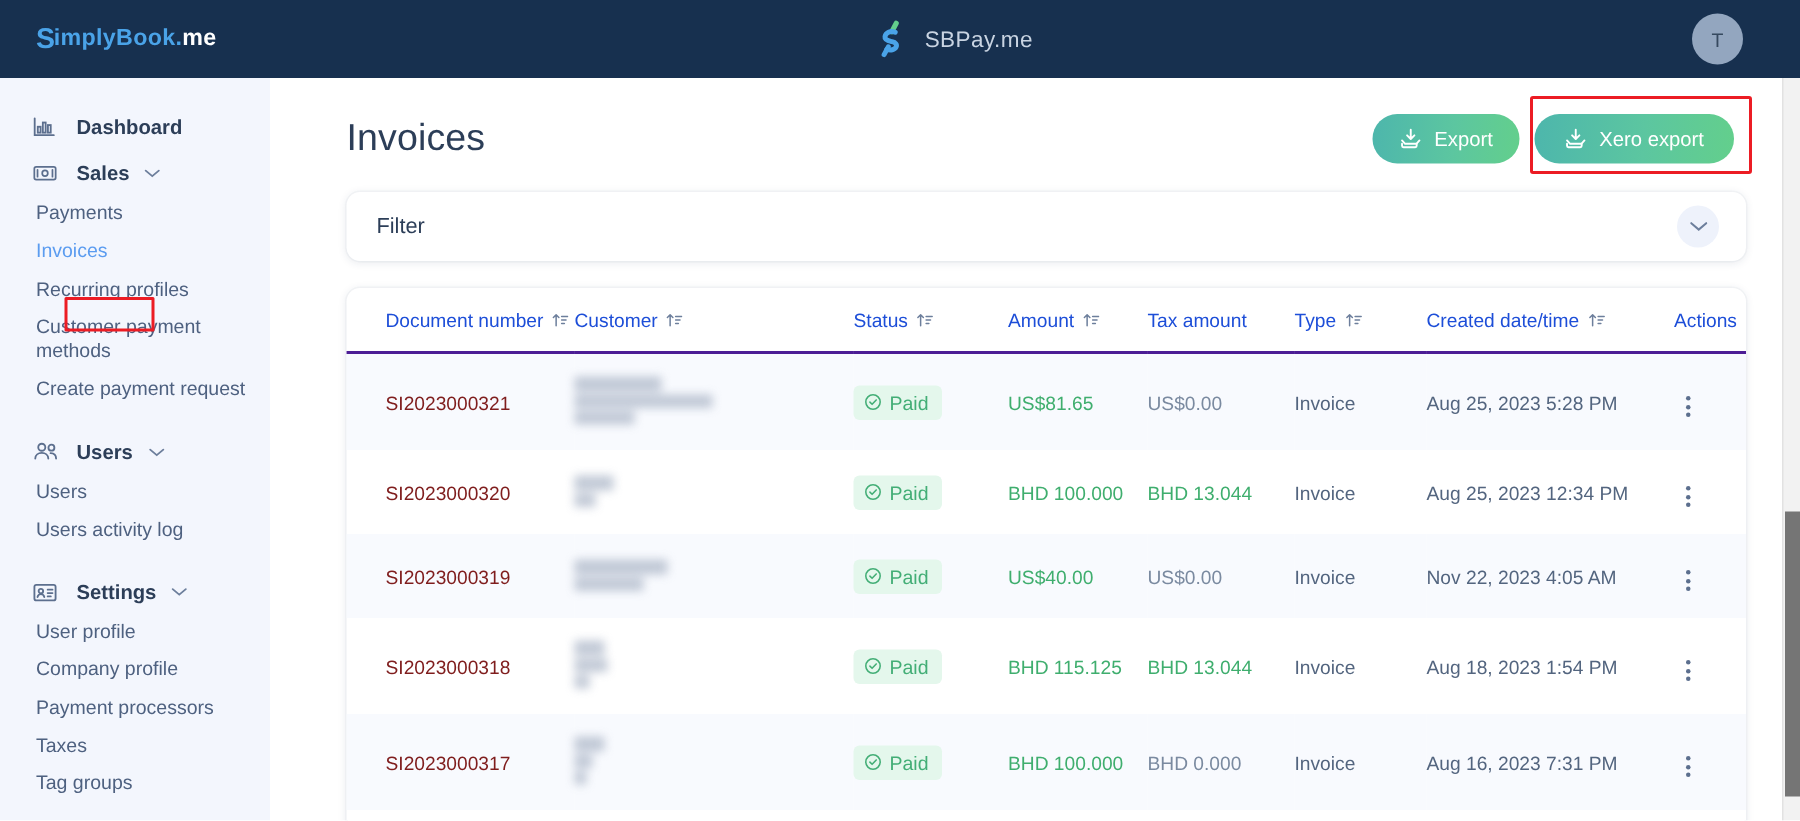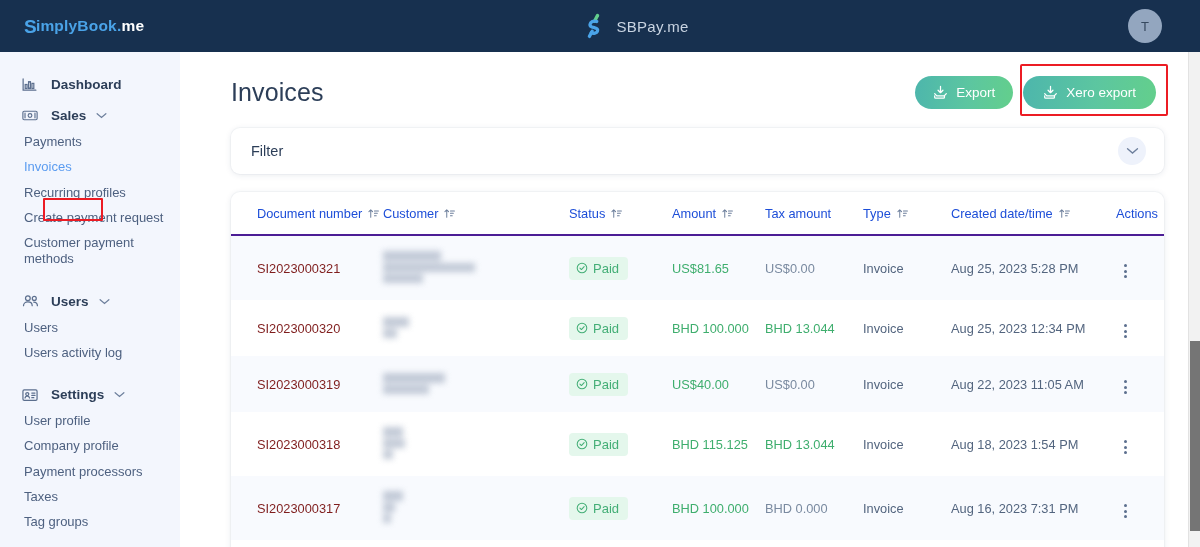--- a/index.html
+++ b/index.html
@@ -274,22 +274,22 @@
           <span class="chev">
             <svg width="11" height="7" viewBox="0 0 12 8" fill="none" stroke="currentColor" stroke-width="1.4">
                 <path d="M1 2l5 4.2L11 2" stroke-linecap="round"></path>
               </svg>
           </span>
         </div>
         <div class="nav-sub nav-sub-row">
           <div><span class="nav-sub-item">Payments</span></div>
           <div><span class="nav-sub-item active">Invoices</span></div>
           <div><span class="nav-sub-item">Recurring profiles</span></div>
+          <div><span class="nav-sub-item">Customer payment methods</span></div>
           <div><span class="nav-sub-item">Create payment request</span></div>
-          <div><span class="nav-sub-item">Customer payment methods</span></div>
         </div>
       </div>
 
       <div class="gap"></div>
 
       <div class="nav-group">
         <div class="nav-top">
           <span class="ico">
             <svg width="17" height="14" viewBox="0 0 18 14" fill="none" stroke="currentColor" stroke-width="1.3">
               <circle cx="6.2" cy="4" r="2.5"></circle>
@@ -531,21 +531,21 @@
                 <td class=""><span class="badge-paid">
                     <svg width="12" height="12" viewBox="0 0 14 14" fill="none" stroke="#43ae76" stroke-width="1.2">
                       <circle cx="7" cy="7" r="5.6"></circle>
                       <path d="M4.6 7.1l1.7 1.7 3.2-3.4" stroke-linecap="round" stroke-linejoin="round"></path>
                     </svg>
                     <span>Paid</span>
                   </span></td>
                 <td class="c-amount">US$40.00</td>
                 <td class="c-tax-gray">US$0.00</td>
                 <td class="">Invoice</td>
-                <td class="">Aug 22, 2023 11:05 AM</td>
+                <td class="">Nov 22, 2023 4:05 AM</td>
                 <td class=""><span class="kebab">
                     <span></span>
                     <span></span>
                     <span></span>
                   </span></td>
               </tr>
               <tr class="">
                 <td class="c-doc col-doc">SI2023000318</td>
                 <td class="">
                   <span class="blur">

